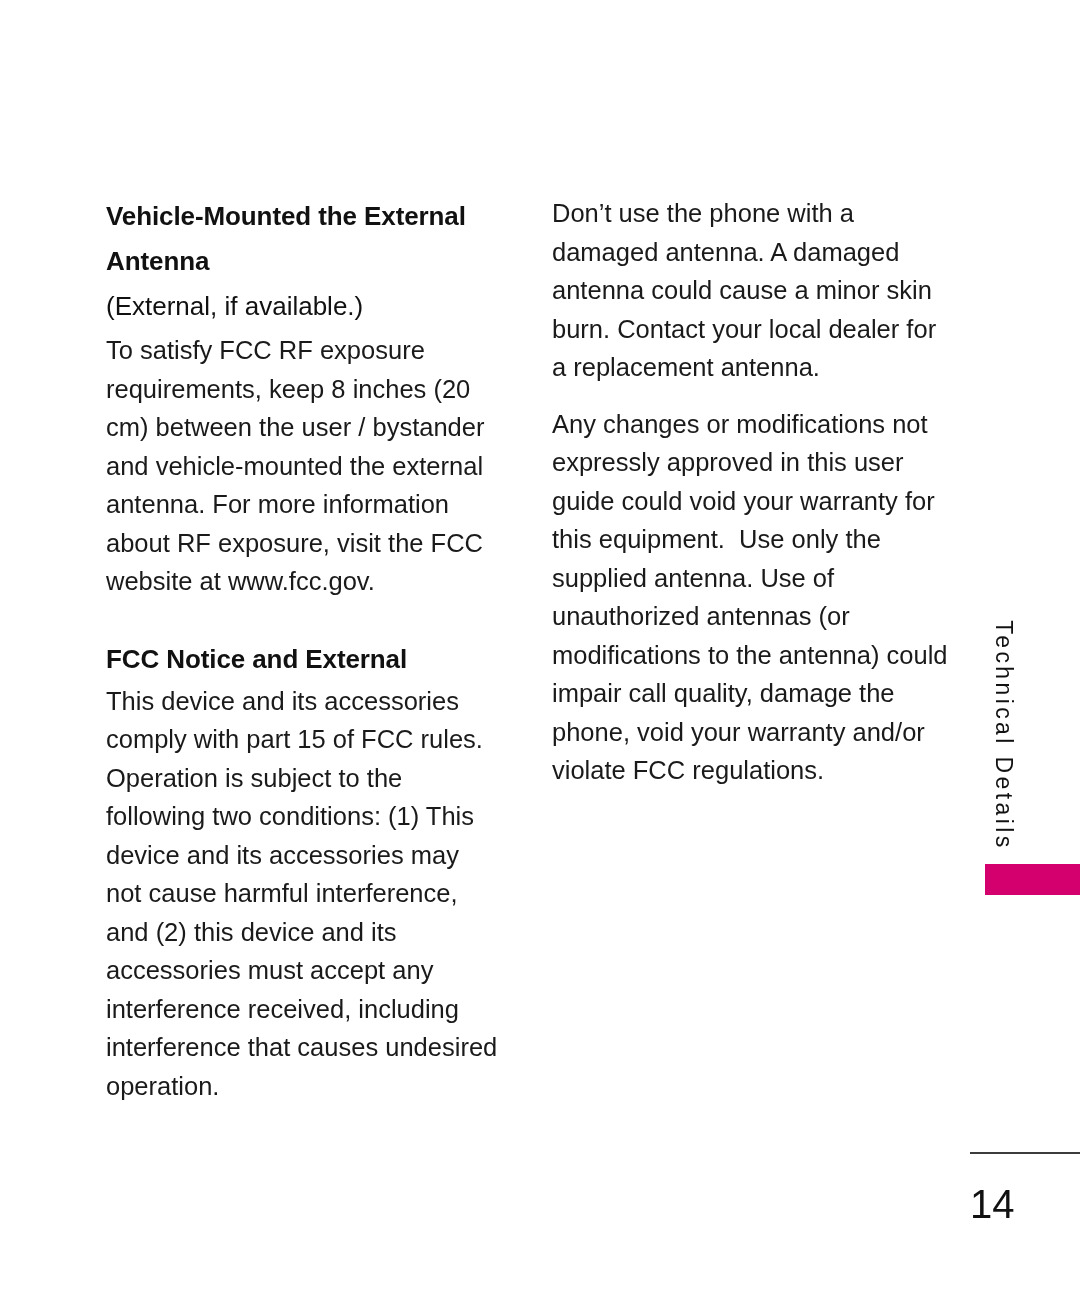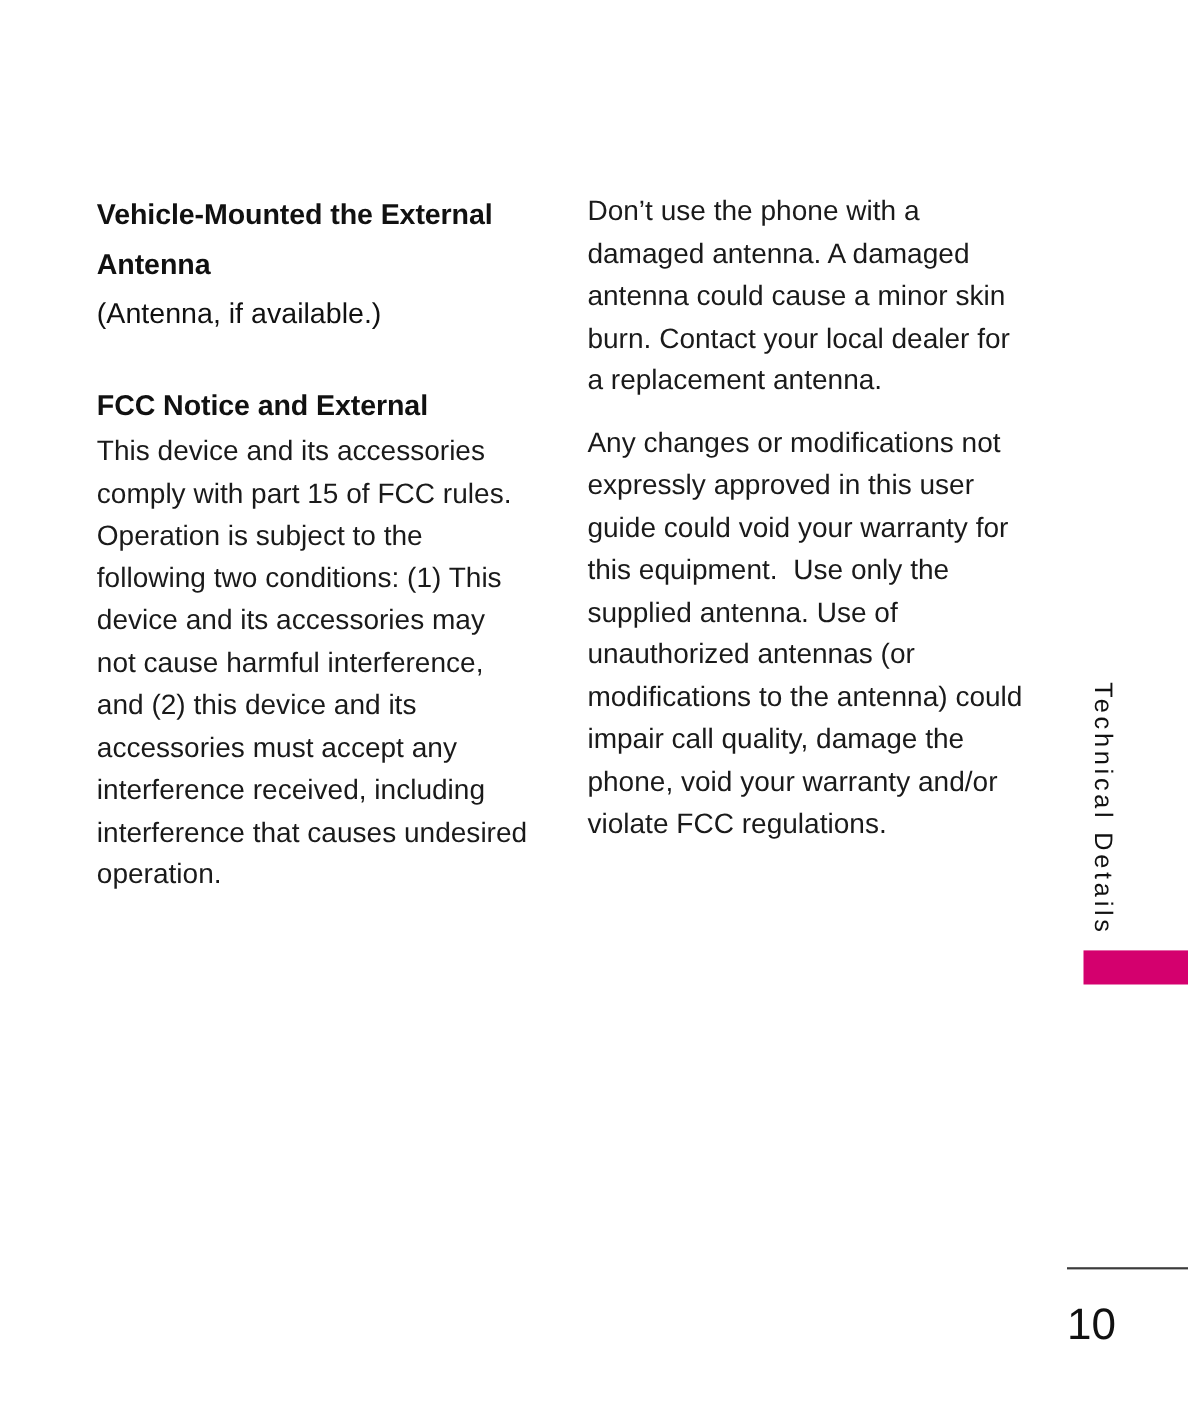--- a/index.html
+++ b/index.html
@@ -19,21 +19,22 @@
 
   .page {
     position: relative;
     width: 1080px;
     height: 1295px;
   }
 
   
   .column {
     position: absolute;
-    top: 173px;
+    top: 194px;
+    margin-left: 18px;
   }
   .column-left  { left: 88px;  width: 392px; }
   .column-right { left: 534px; width: 400px; }
 
   .heading {
     font-size: 26px;
     font-weight: bold;
     line-height: 45px;
     letter-spacing: -0.1px;
     margin: 0 0 0 0;
@@ -118,38 +119,39 @@
   }
 </style>
 </head>
 <body>
 
 <div class="page">
 
   <div class="column column-left">
     <div class="heading-block">
       <h2 class="heading">Vehicle-Mounted the External Antenna</h2>
-      <p class="subheading">(Antenna, if available.)</p>
+      <p class="subheading">(External, if available.)</p>
     </div>
 
+    <p class="para">To satisfy FCC RF exposure requirements, keep 8 inches (20 cm) between the user / bystander and vehicle-mounted the external antenna. For more information about RF exposure, visit the FCC website at www.fcc.gov.</p>
 
     <div class="section-gap"></div>
 
     <h2 class="heading">FCC Notice and External</h2>
 
     <p class="para">This device and its accessories comply with part 15 of FCC rules. Operation is subject to the following two conditions: (1) This device and its accessories may not cause harmful interference, and (2) this device and its accessories must accept any interference received, including interference that causes undesired operation.</p>
   </div>
 
   <div class="column column-right">
     <p class="para">Don’t use the phone with a damaged antenna. A damaged antenna could cause a minor skin burn. Contact your local dealer for a replacement antenna.</p>
 
     <p class="para">Any changes or modifications not expressly approved in this user guide could void your warranty for this equipment.  Use only the supplied antenna. Use of unauthorized antennas (or modifications to the antenna) could impair call quality, damage the phone, void your warranty and/or violate FCC regulations.</p>
   </div>
 
   <div class="side-tab">
     <span class="side-tab-label">Technical Details</span>
   </div>
   <div class="side-tab-bar"></div>
 
   <div class="footer-rule"></div>
-  <div class="page-number">10</div>
+  <div class="page-number">14</div>
 
 </div>
 
 </body></html>

